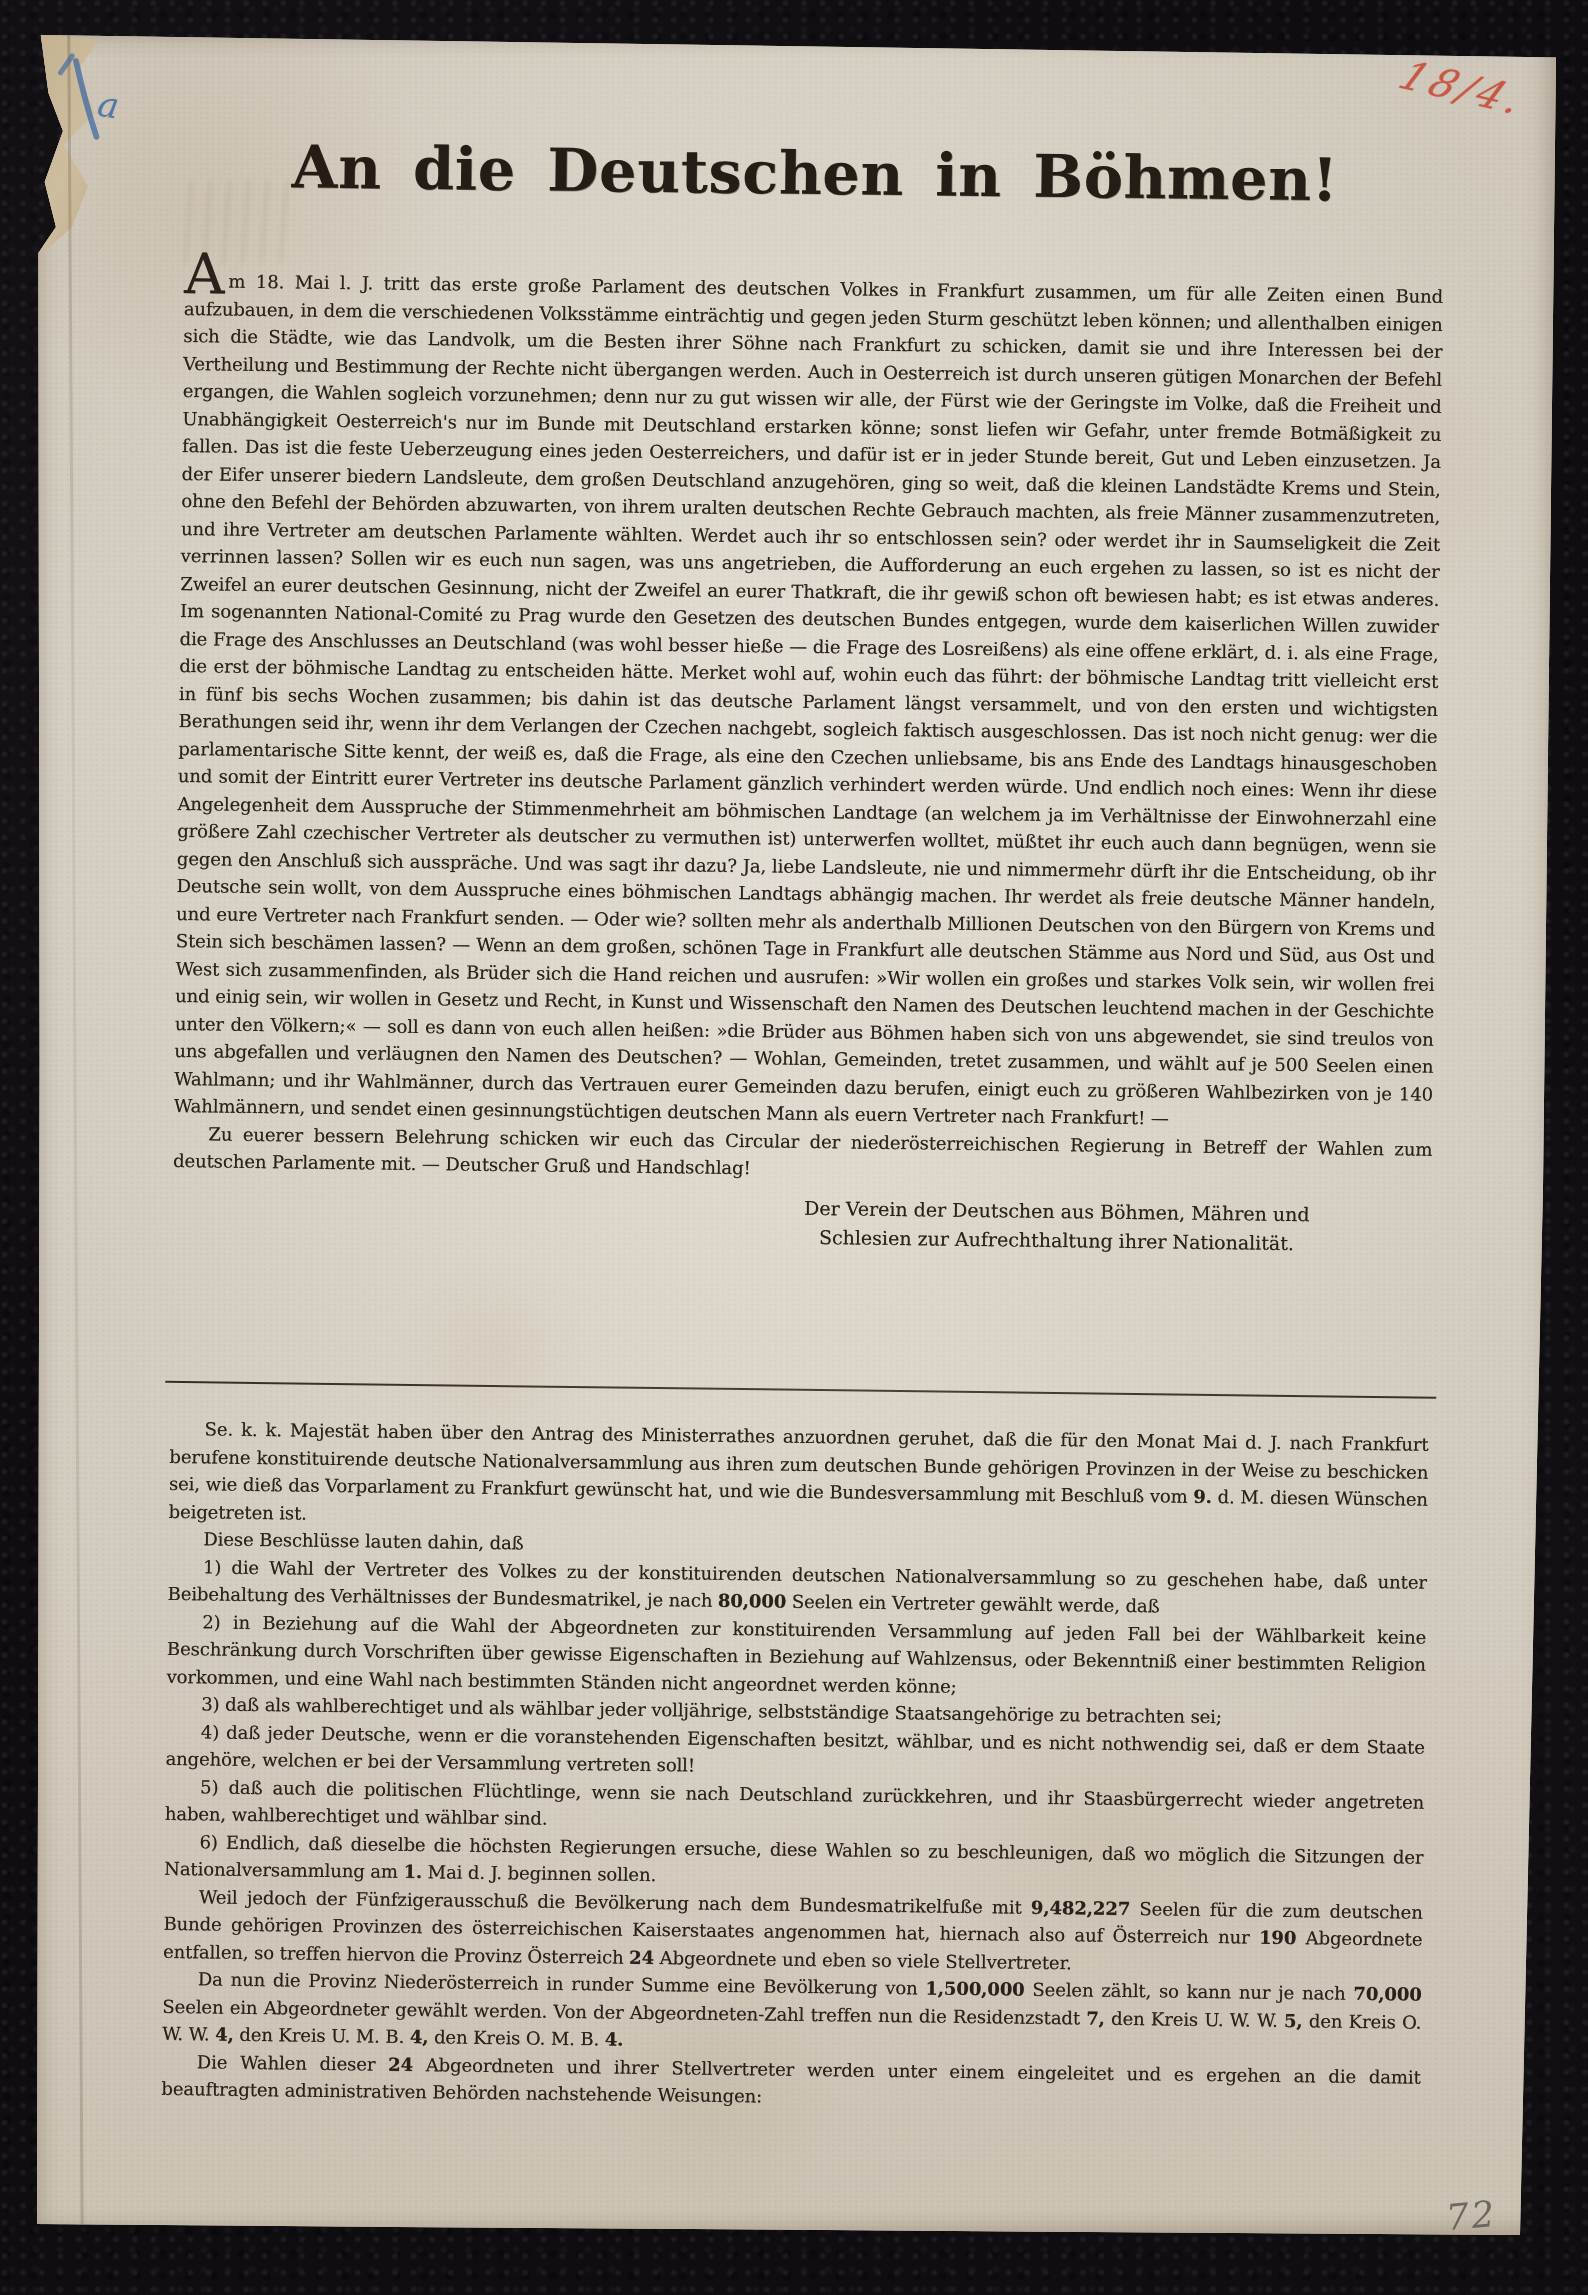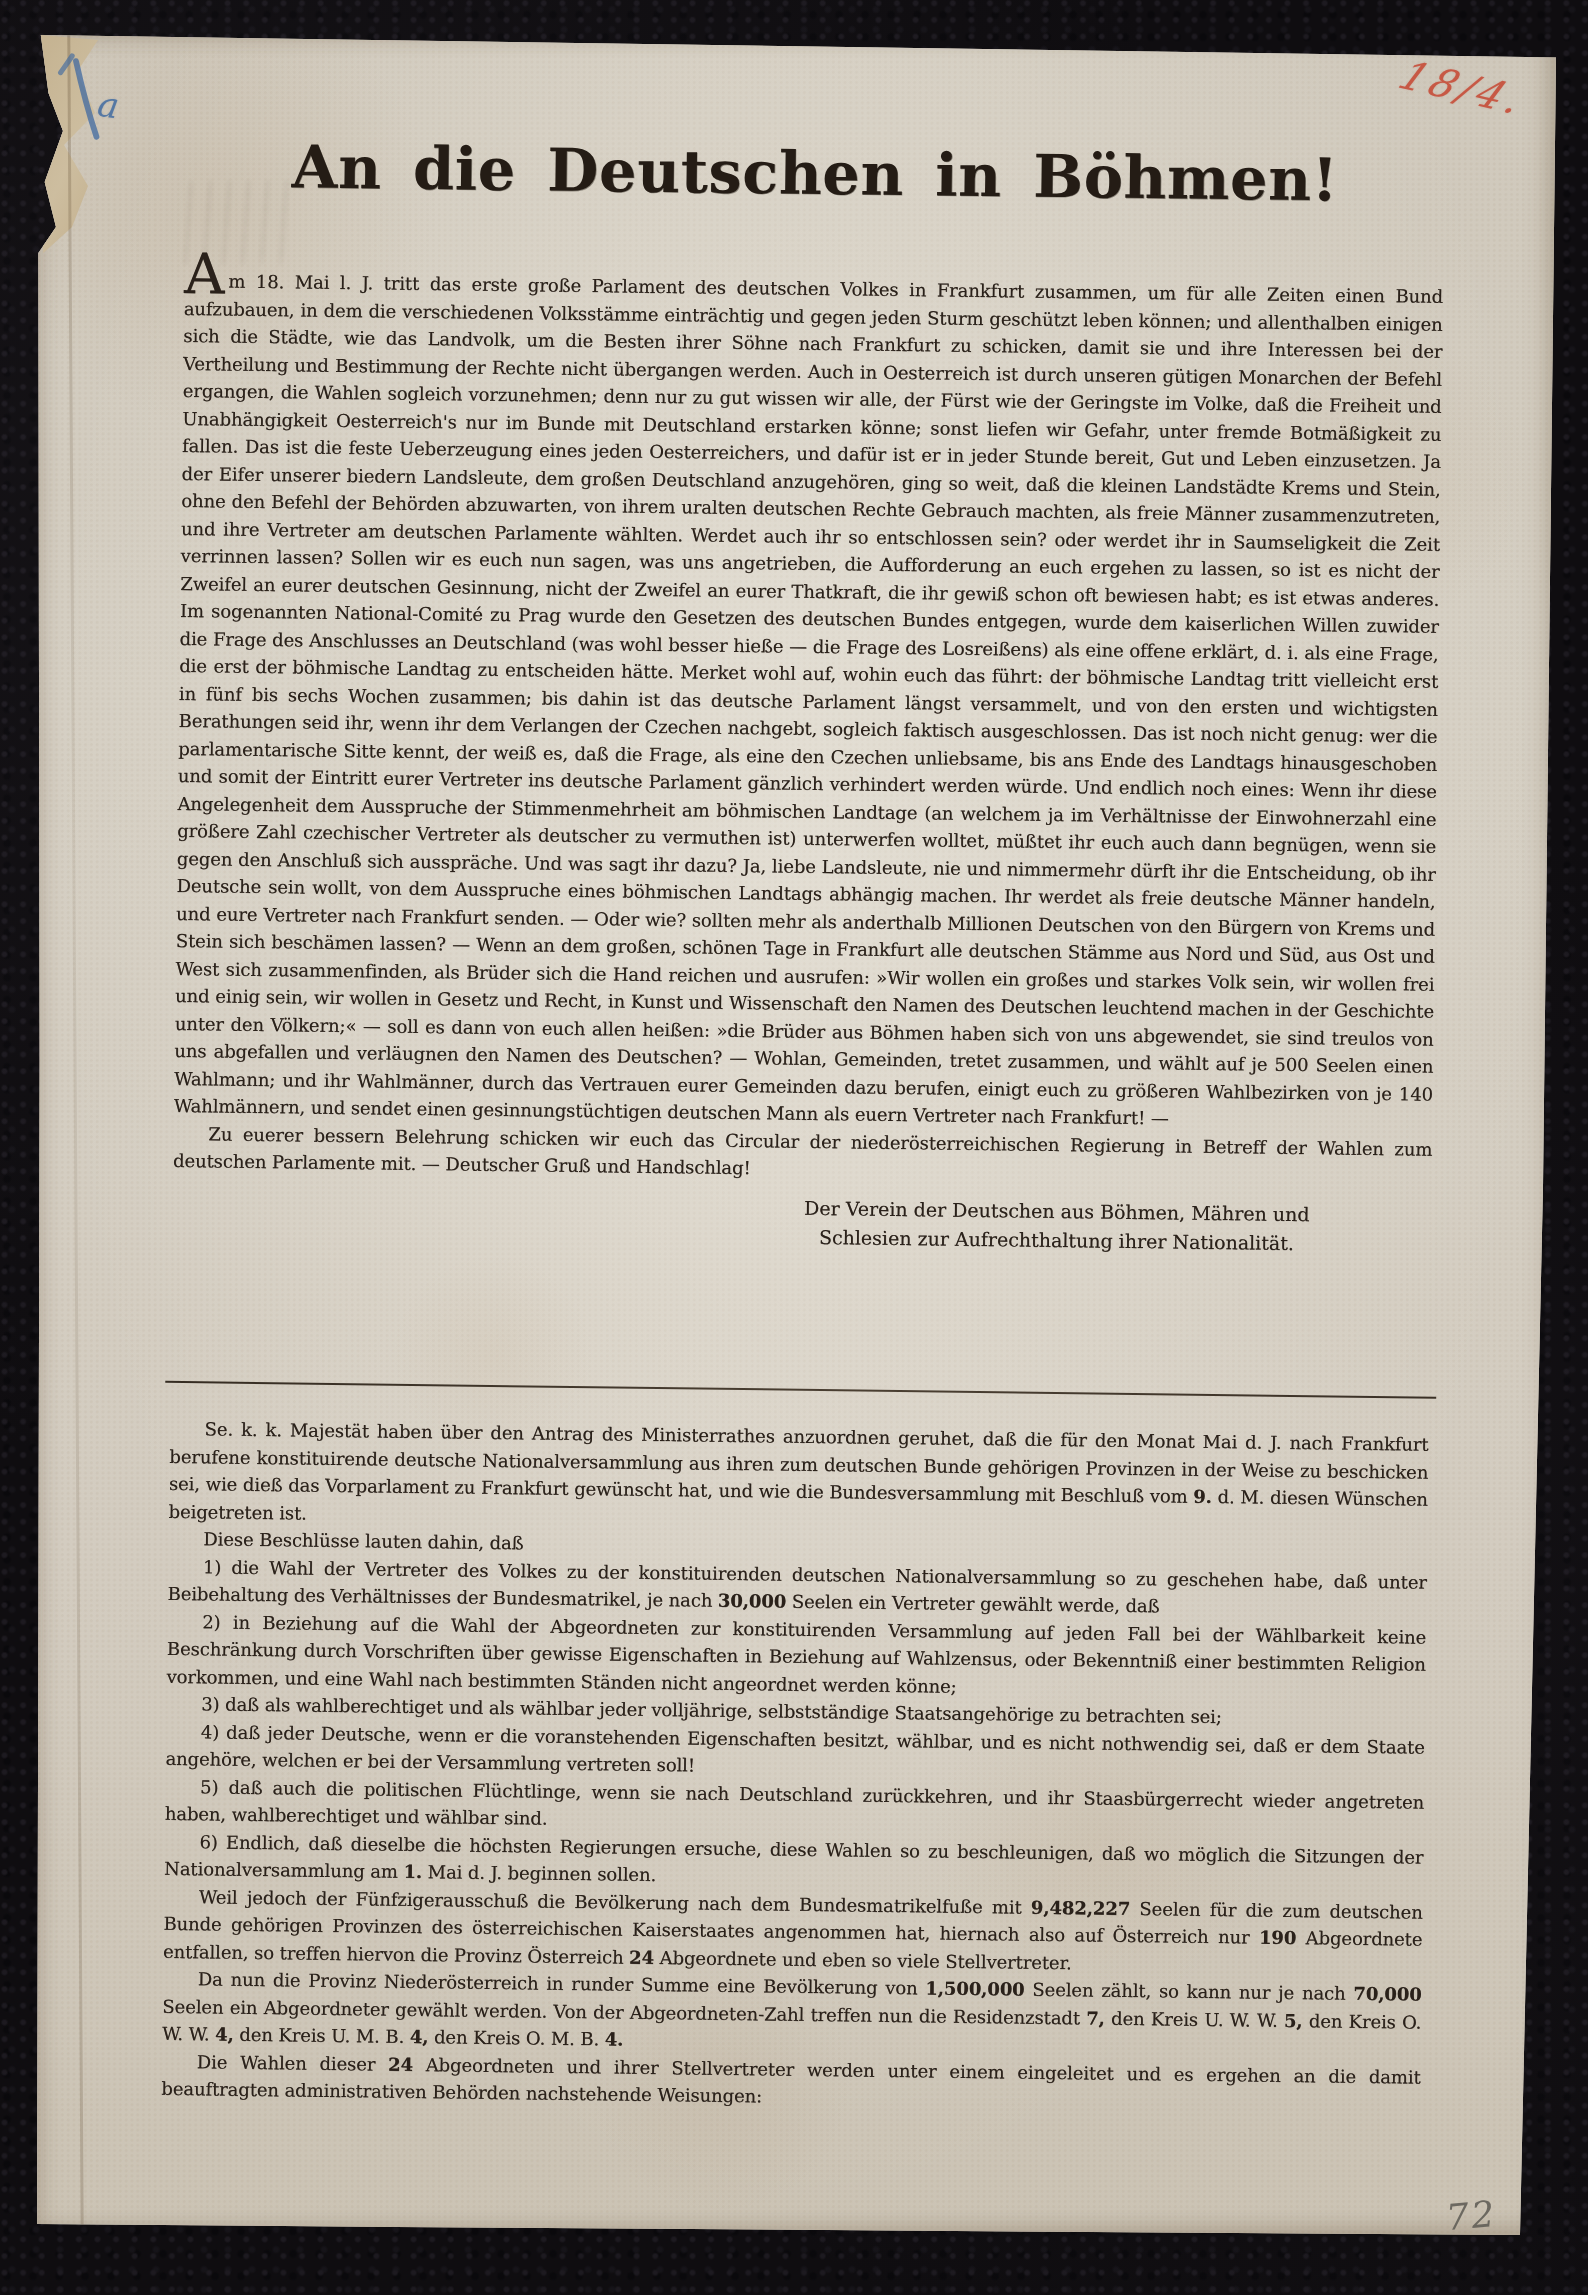--- a/index.html
+++ b/index.html
@@ -129,21 +129,21 @@
         <div>Der Verein der Deutschen aus Böhmen, Mähren und</div>
         <div>Schlesien zur Aufrechthaltung ihrer Nationalität.</div>
       </div>
     </div>
 
     <hr class="section-divider">
 
     <div class="body2">
       <p class="indent"><span>Se. k. k. Majestät haben über den Antrag des Ministerrathes anzuordnen geruhet, daß die für den Monat Mai d. J. nach Frankfurt berufene konstituirende deutsche Nationalversammlung aus ihren zum deutschen Bunde gehörigen Provinzen in der Weise zu beschicken sei, wie dieß das Vorparlament zu Frankfurt gewünscht hat, und wie die Bundesversammlung mit Beschluß vom </span><b>9.</b><span> d. M. diesen Wünschen beigetreten ist.</span></p>
       <p class="indent">Diese Beschlüsse lauten dahin, daß</p>
-      <p class="indent"><span>1) die Wahl der Vertreter des Volkes zu der konstituirenden deutschen Nationalversammlung so zu geschehen habe, daß unter Beibehaltung des Verhältnisses der Bundesmatrikel, je nach </span><b>30,000</b><span> Seelen ein Vertreter gewählt werde, daß</span></p>
+      <p class="indent"><span>1) die Wahl der Vertreter des Volkes zu der konstituirenden deutschen Nationalversammlung so zu geschehen habe, daß unter Beibehaltung des Verhältnisses der Bundesmatrikel, je nach </span><b>80,000</b><span> Seelen ein Vertreter gewählt werde, daß</span></p>
       <p class="indent">2) in Beziehung auf die Wahl der Abgeordneten zur konstituirenden Versammlung auf jeden Fall bei der Wählbarkeit keine Beschränkung durch Vorschriften über gewisse Eigenschaften in Beziehung auf Wahlzensus, oder Bekenntniß einer bestimmten Religion vorkommen, und eine Wahl nach bestimmten Ständen nicht angeordnet werden könne;</p>
       <p class="indent">3) daß als wahlberechtiget und als wählbar jeder volljährige, selbstständige Staatsangehörige zu betrachten sei;</p>
       <p class="indent">4) daß jeder Deutsche, wenn er die voranstehenden Eigenschaften besitzt, wählbar, und es nicht nothwendig sei, daß er dem Staate angehöre, welchen er bei der Versammlung vertreten soll!</p>
       <p class="indent">5) daß auch die politischen Flüchtlinge, wenn sie nach Deutschland zurückkehren, und ihr Staasbürgerrecht wieder angetreten haben, wahlberechtiget und wählbar sind.</p>
       <p class="indent"><span>6) Endlich, daß dieselbe die höchsten Regierungen ersuche, diese Wahlen so zu beschleunigen, daß wo möglich die Sitzungen der Nationalversammlung am </span><b>1.</b><span> Mai d. J. beginnen sollen.</span></p>
       <p class="indent"><span>Weil jedoch der Fünfzigerausschuß die Bevölkerung nach dem Bundesmatrikelfuße mit </span><b>9,482,227</b><span> Seelen für die zum deutschen Bunde gehörigen Provinzen des österreichischen Kaiserstaates angenommen hat, hiernach also auf Österreich nur </span><b>190</b><span> Abgeordnete entfallen, so treffen hiervon die Provinz Österreich </span><b>24</b><span> Abgeordnete und eben so viele Stellvertreter.</span></p>
       <p class="indent"><span>Da nun die Provinz Niederösterreich in runder Summe eine Bevölkerung von </span><b>1,500,000</b><span> Seelen zählt, so kann nur je nach </span><b>70,000</b><span> Seelen ein Abgeordneter gewählt werden. Von der Abgeordneten-Zahl treffen nun die Residenzstadt </span><b>7,</b><span> den Kreis U. W. W. </span><b>5,</b><span> den Kreis O. W. W. </span><b>4,</b><span> den Kreis U. M. B. </span><b>4,</b><span> den Kreis O. M. B. </span><b>4.</b></p>
       <p class="indent"><span>Die Wahlen dieser </span><b>24</b><span> Abgeordneten und ihrer Stellvertreter werden unter einem eingeleitet und es ergehen an die damit beauftragten administrativen Behörden nachstehende Weisungen:</span></p>
     </div>
 

